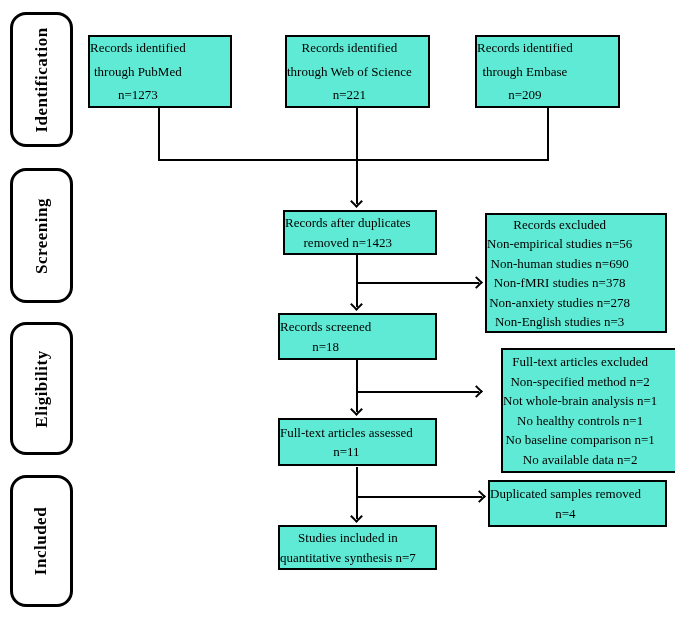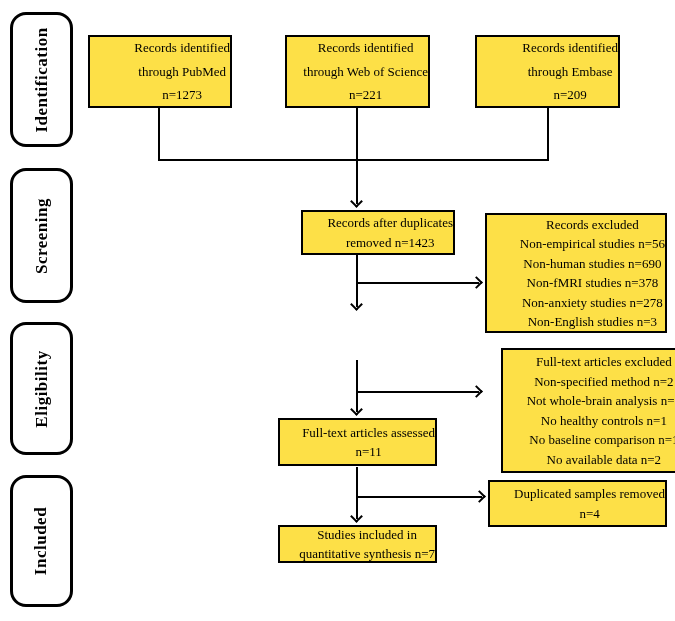--- a/index.html
+++ b/index.html
@@ -29,25 +29,25 @@
     transform: rotate(-90deg);
     white-space: nowrap;
     font-weight: bold;
     font-size: 17px;
     letter-spacing: 0.5px;
   }
   
   .box {
     position: absolute;
     border: 2px solid #000;
-    background: #fde047;
+    background: #5eead4;
     box-sizing: border-box;
     display: flex;
     align-items: center;
-    justify-content: flex-end;
+    justify-content: flex-start;
     text-align: center;
     font-size: 13px;
     line-height: 1.5;
   }
   .box .txt { white-space: pre-line; }
   .box.src { line-height: 1.8; }
   .box.side { line-height: 1.5; font-size: 13px; }
   
   .line {
     position: absolute;
@@ -91,29 +91,33 @@
     <span class="txt">Records identified
 through Web of Science
 n=221</span>
   </div>
   <div class="box src" style="left:475px; top:35px; width:145px; height:73px;">
     <span class="txt">Records identified
 through Embase
 n=209</span>
   </div>
 
-  <div class="box" style="left:301px; top:210px; width:154px; height:45px;">
+  <div class="box" style="left:283px; top:210px; width:154px; height:45px;">
     <span class="txt">Records after duplicates
 removed n=1423</span>
+  </div>
+  <div class="box" style="left:278px; top:313px; width:159px; height:47px;">
+    <span class="txt">Records screened
+n=18</span>
   </div>
   <div class="box" style="left:278px; top:418px; width:159px; height:48px;">
     <span class="txt">Full-text articles assessed
 n=11</span>
   </div>
-  <div class="box" style="left:278px; top:525px; width:159px; height:38px;">
+  <div class="box" style="left:278px; top:525px; width:159px; height:45px;">
     <span class="txt">Studies included in
 quantitative synthesis n=7</span>
   </div>
 
   <div class="box side" style="left:485px; top:213px; width:182px; height:120px;">
     <span class="txt">Records excluded
 Non-empirical studies n=56
 Non-human studies n=690
 Non-fMRI studies n=378
 Non-anxiety studies n=278

